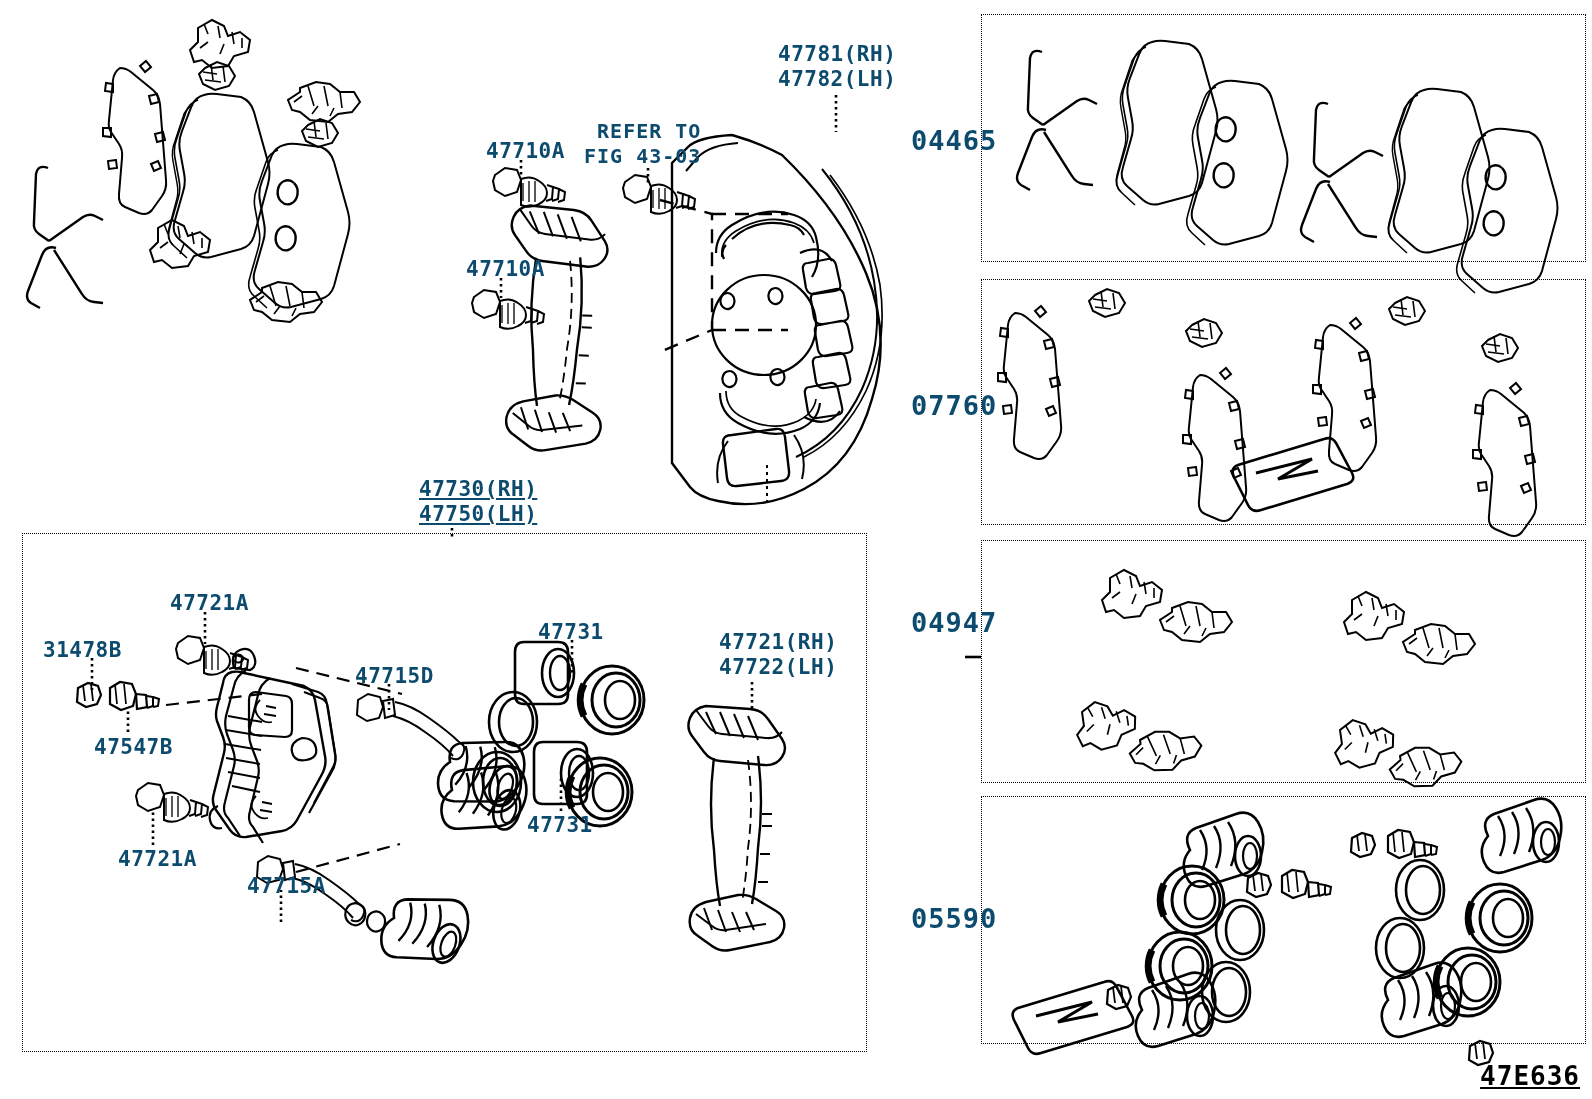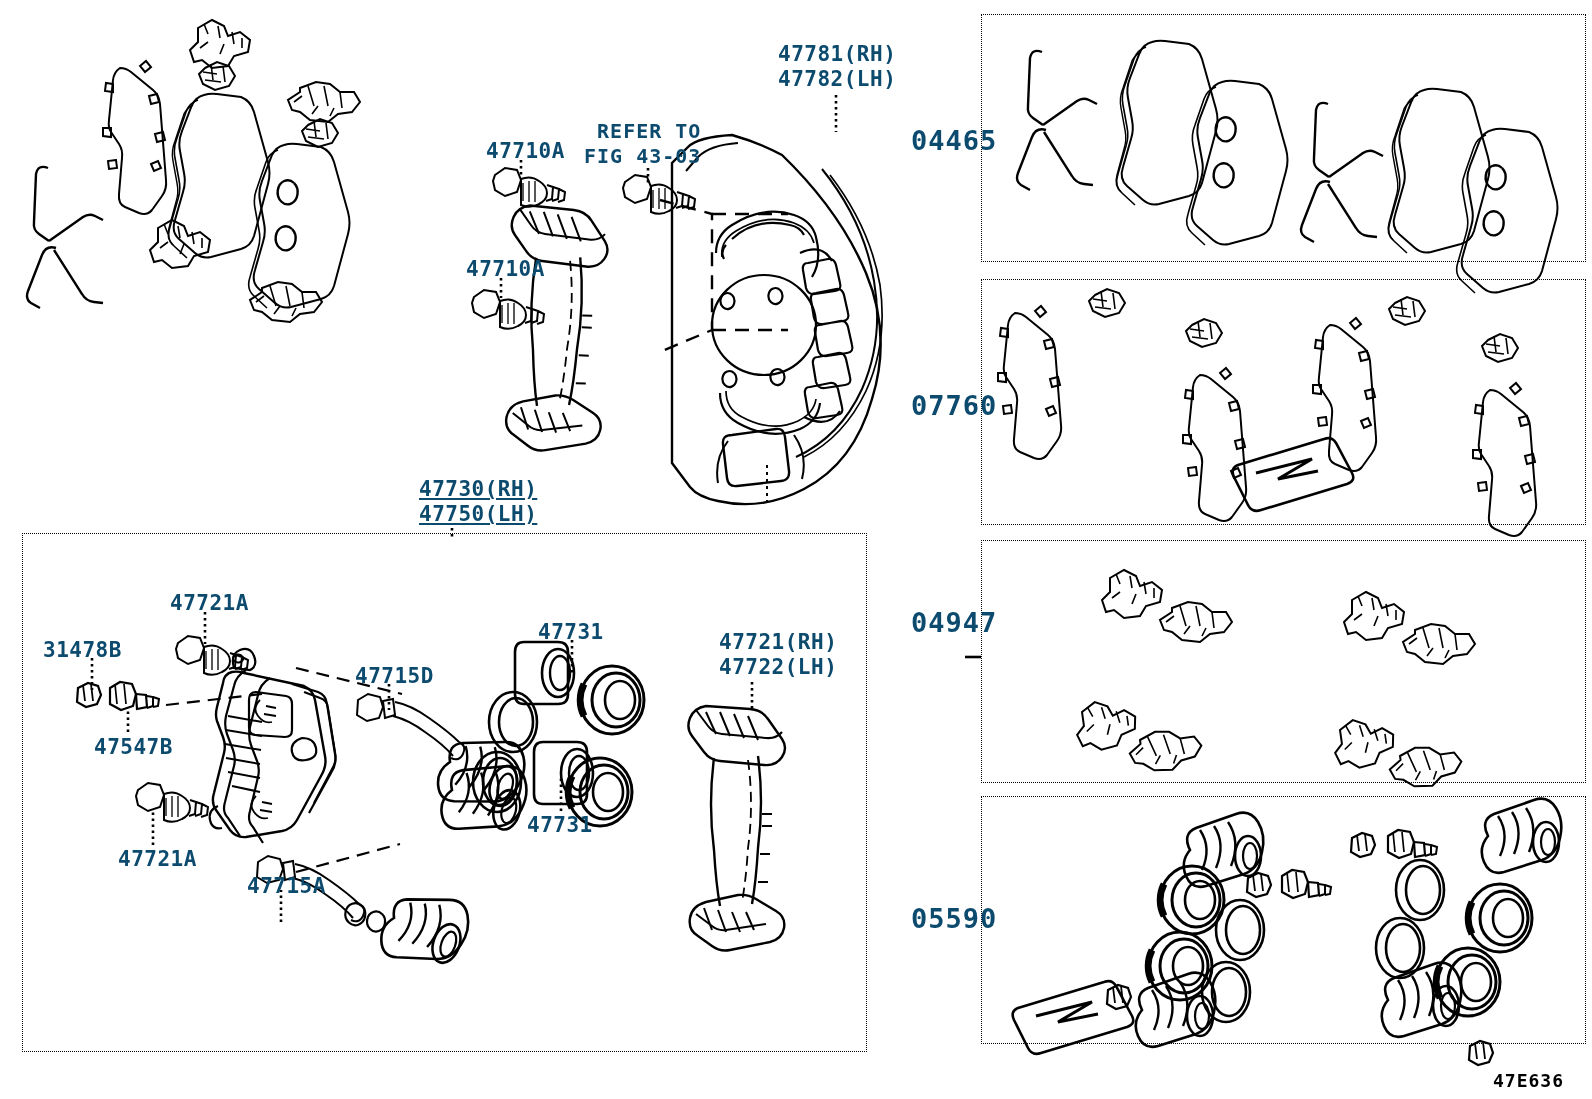--- a/index.html
+++ b/index.html
@@ -16,23 +16,23 @@
     font-weight:bold;
     font-size:21px;
     letter-spacing:0.5px;
     line-height:25px;
     white-space:pre;
     color:#0c4a6e;
   }
   .lbl.kit{font-size:27px;letter-spacing:1px;}
   .lbl.fig{font-size:20px;letter-spacing:1px;}
   .figcode{
-    position:absolute;right:28px;bottom:8px;
+    position:absolute;right:12px;bottom:8px;
     font-family:"DejaVu Sans Mono","Liberation Mono",monospace;
-    font-weight:bold;font-size:18px;letter-spacing:1px;
+    font-weight:bold;font-size:26px;letter-spacing:1px;text-decoration:underline;
   }
   .panel{
     position:absolute;
     border:1px dotted #000;
     box-sizing:border-box;
     background:transparent;
   }
   .box-main{
     position:absolute;
     border:1px dotted #000;

